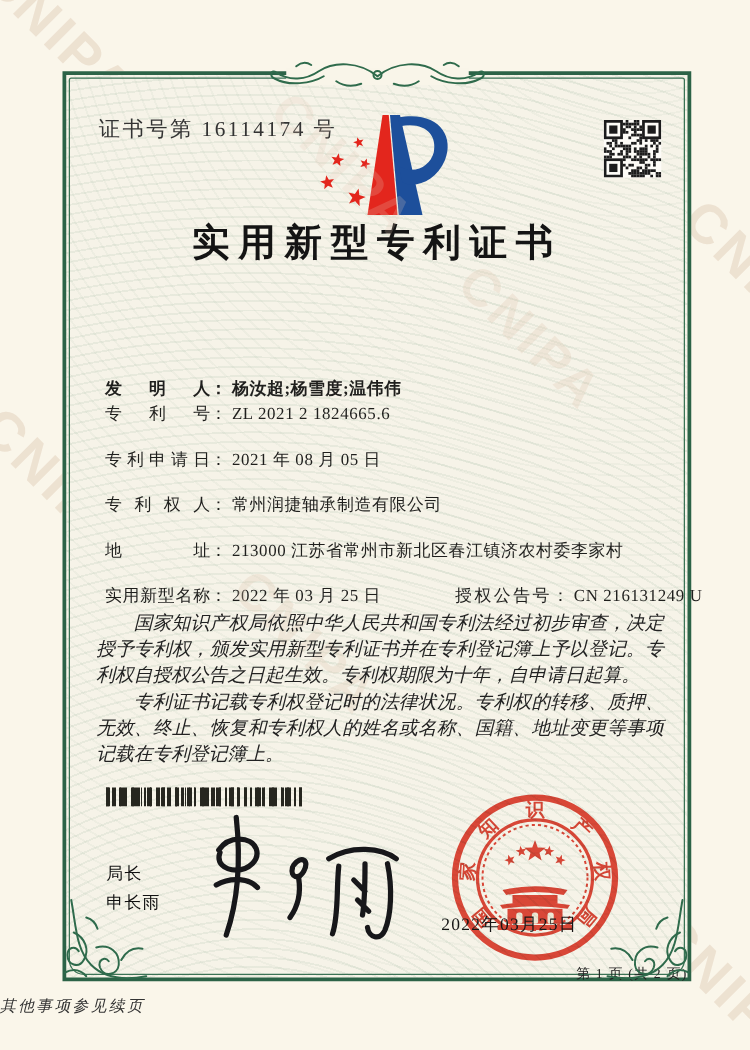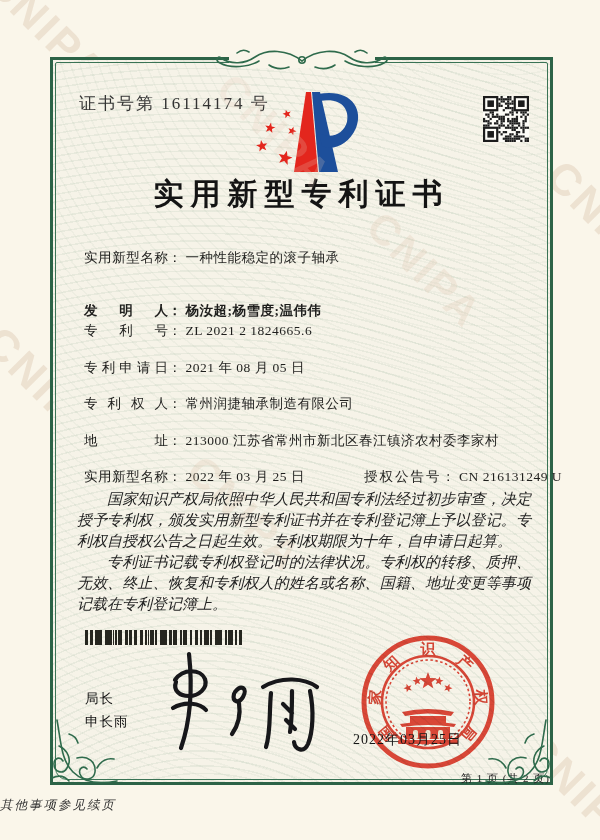--- a/index.html
+++ b/index.html
@@ -341,23 +341,20 @@
       </g>
       <g fill="#1c1c1c">
         <rect x="4" y="4" width="6" height="6"></rect>
           <rect x="32" y="4" width="6" height="6"></rect>
           <rect x="4" y="32" width="6" height="6"></rect>
       </g>
     </svg>
 
     <div class="title">实用新型专利证书</div>
 
-    <div class="frow r1">
-      <span class="flabel">实用新型名称</span><span>：</span><span class="fvalue">一种性能稳定的滚子轴承</span>
-    </div>
     <div class="frow r2">
       <span class="flabel">发明人</span><span>：</span><span class="fvalue">杨汝超;杨雪度;温伟伟</span>
     </div>
     <div class="frow r3">
       <span class="flabel">专利号</span><span>：</span><span class="fvalue">ZL 2021 2 1824665.6</span>
     </div>
     <div class="frow r4">
       <span class="flabel">专利申请日</span><span>：</span><span class="fvalue">2021 年 08 月 05 日</span>
     </div>
     <div class="frow r5">

